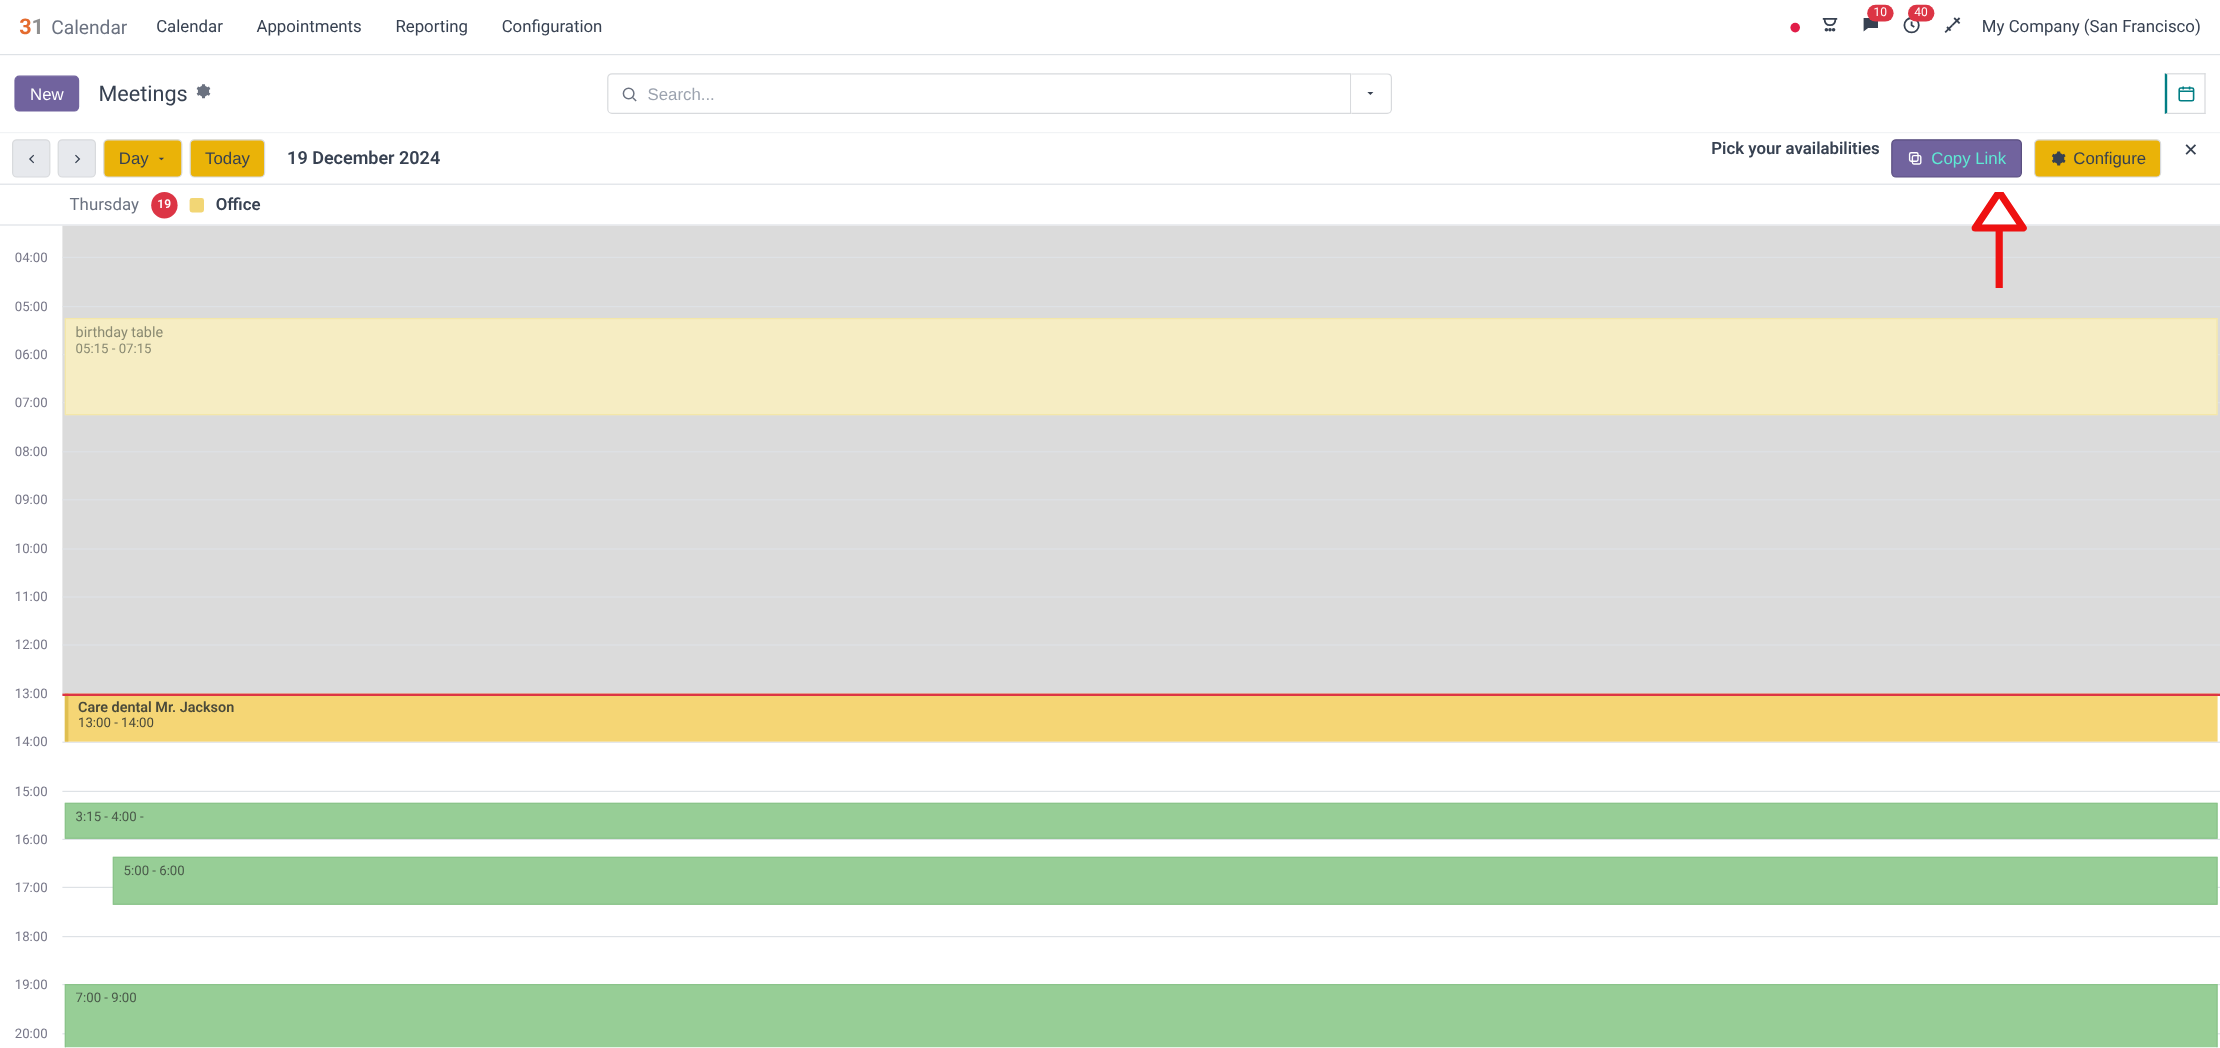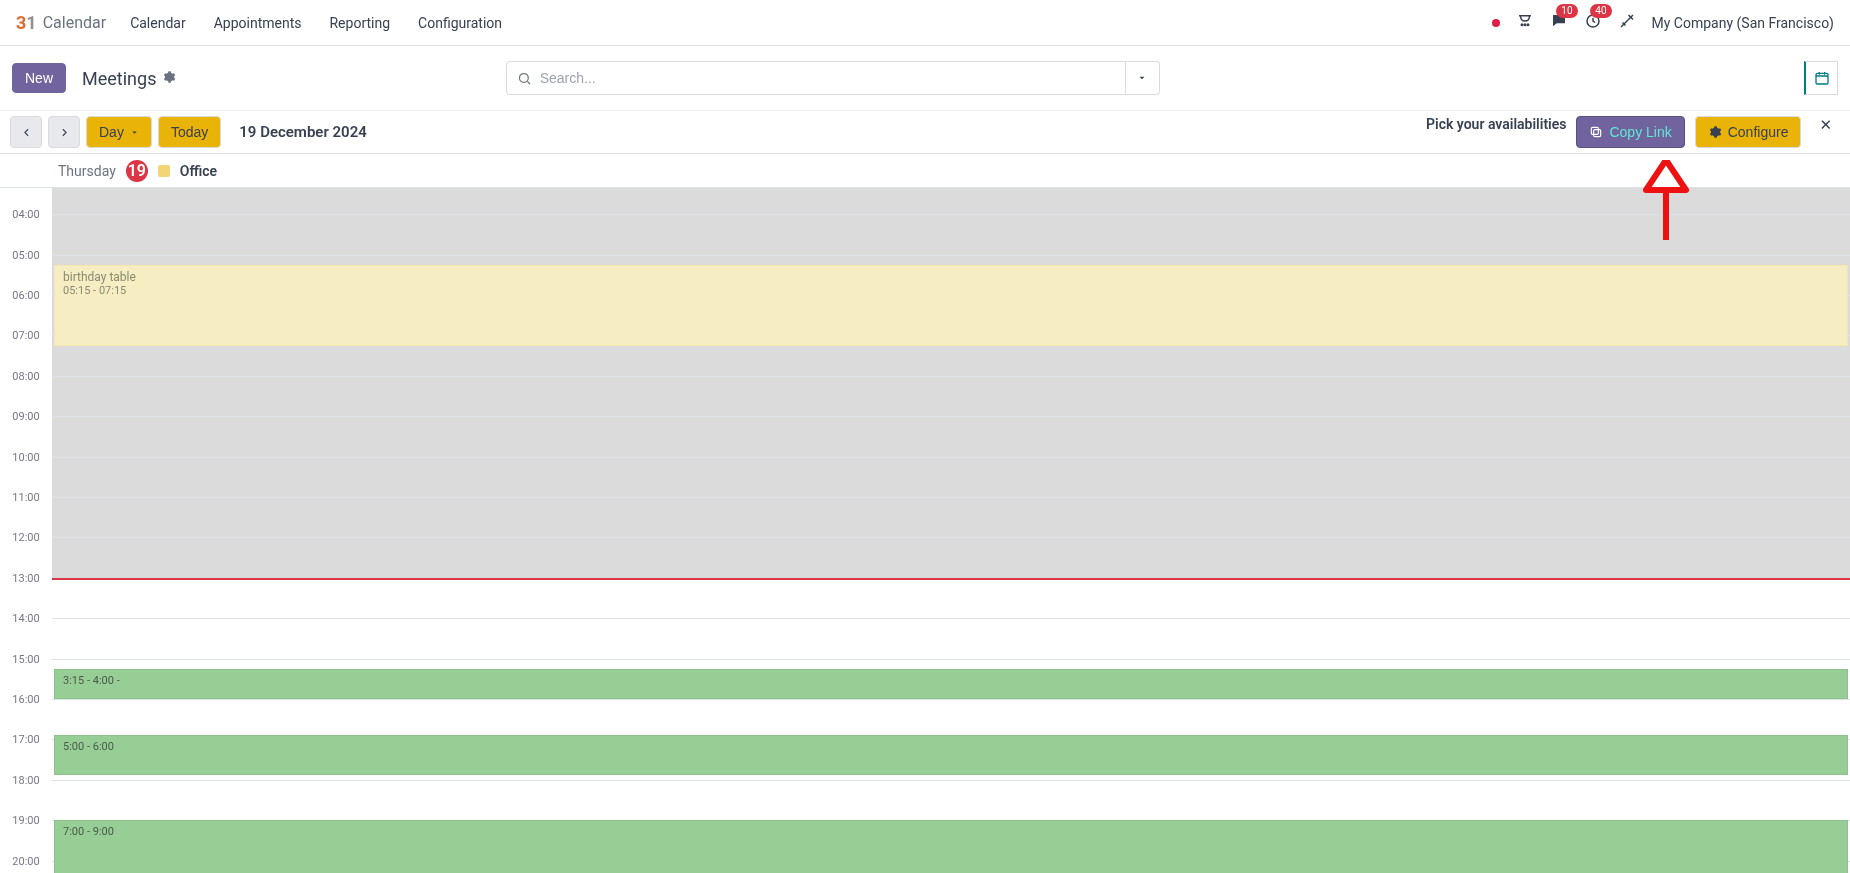--- a/index.html
+++ b/index.html
@@ -37,21 +37,21 @@
   
   .toolbar{display:flex;align-items:center;height:44px;padding:5px 10px;gap:6px;border-top:1px solid #f1f3f5;border-bottom:1px solid #dee2e6;}
   .icon-btn{display:inline-flex;align-items:center;justify-content:center;height:32px;width:32px;border:1px solid #d8dadd;border-radius:4px;background:#e7e9ed;font-size:14px;cursor:pointer;}
   .date-label{font-size:15px;font-weight:600;color:#374151;margin-left:12px;}
   .right-tools{margin-left:auto;display:flex;align-items:flex-start;gap:10px;}
   .pick-label{font-weight:600;color:#374151;}
   .close-x{font-size:15px;margin:0 4px;color:#374151;cursor:pointer;padding:0 4px;}
   
   .dayhead{display:flex;align-items:center;height:34px;border-bottom:1px solid #dee2e6;padding-left:58px;gap:10px;}
   .dayhead .dname{font-weight:400;color:#6b7280;}
-  .dayhead .dnum{background:#dc3545;color:#fff;border-radius:50%;width:22px;height:22px;display:inline-flex;align-items:center;justify-content:center;font-size:16px;font-weight:600;}
+  .dayhead .dnum{background:#dc3545;color:#fff;border-radius:50%;width:22px;height:22px;display:inline-flex;align-items:center;justify-content:center;font-size:10px;font-weight:600;}
   .dayhead .legend-sq{width:12px;height:12px;border-radius:2px;background:#f2d675;display:inline-block;}
   .dayhead .legend-txt{font-weight:600;color:#374151;}
   
   .grid-wrap{position:relative;height:calc(873px - 46px - 64px - 44px - 34px);overflow:hidden;}
   .hour-label{position:absolute;left:0;width:52px;text-align:center;font-size:11px;color:#778; transform:translateY(-6px);}
   .hour-line{position:absolute;left:52px;right:0;border-top:1px solid #dee2e6;}
   .shade{position:absolute;left:52px;right:0;background:#dbdbdb;}
   .event{position:absolute;left:54px;right:2px;border-radius:0;padding:4px 8px;font-size:12px;overflow:hidden;}
   .event-title{display:block;white-space:nowrap;overflow:hidden;text-overflow:ellipsis;font-weight:400;}
   .event-time{display:block;font-size:11px;}
@@ -230,24 +230,28 @@
     <div class="hour-line" style="top: 591.86px;"></div>
     <div class="hour-label" style="top: 591.86px;">18:00</div>
     <div class="hour-line" style="top: 632.26px;"></div>
     <div class="hour-label" style="top: 632.26px;">19:00</div>
     <div class="hour-line" style="top: 672.66px;"></div>
     <div class="hour-label" style="top: 672.66px;">20:00</div>
     <div class="event ev-yellow-soft" style="top: 76.76px; height: 80.8px;">
       <span class="event-title">birthday table</span>
       <span class="event-time">05:15 - 07:15</span>
     </div>
+    <div class="event ev-yellow" style="top: 389.86px; height: 40.4px;">
+      <span class="event-title">Care dental Mr. Jackson</span>
+      <span class="event-time">13:00 - 14:00</span>
+    </div>
     <div class="event ev-green" style="top: 480.76px; height: 30.3px;">
       <span class="event-time">3:15 - 4:00 -</span>
     </div>
-    <div class="event ev-green" style="top: 547px; height: 40.4px;">
+    <div class="event ev-green" style="top: 526px; height: 40.4px; margin-left: 40px;">
       <span class="event-time">5:00 - 6:00</span>
     </div>
     <div class="event ev-green" style="top: 632.26px; height: 80.8px;">
       <span class="event-time">7:00 - 9:00</span>
     </div>
     <div class="now-line" style="top: 389.86px;"></div>
   </div>
 
 <svg class="arrow-annot" style="left:1636px;top:160px;" width="60" height="80" viewBox="0 0 60 80">
   <path d="M30 80 L30 30 L10 30 L30 0 L50 30 L30 30 Z" fill="none" stroke="#e11" stroke-width="6" stroke-linejoin="round"></path>

